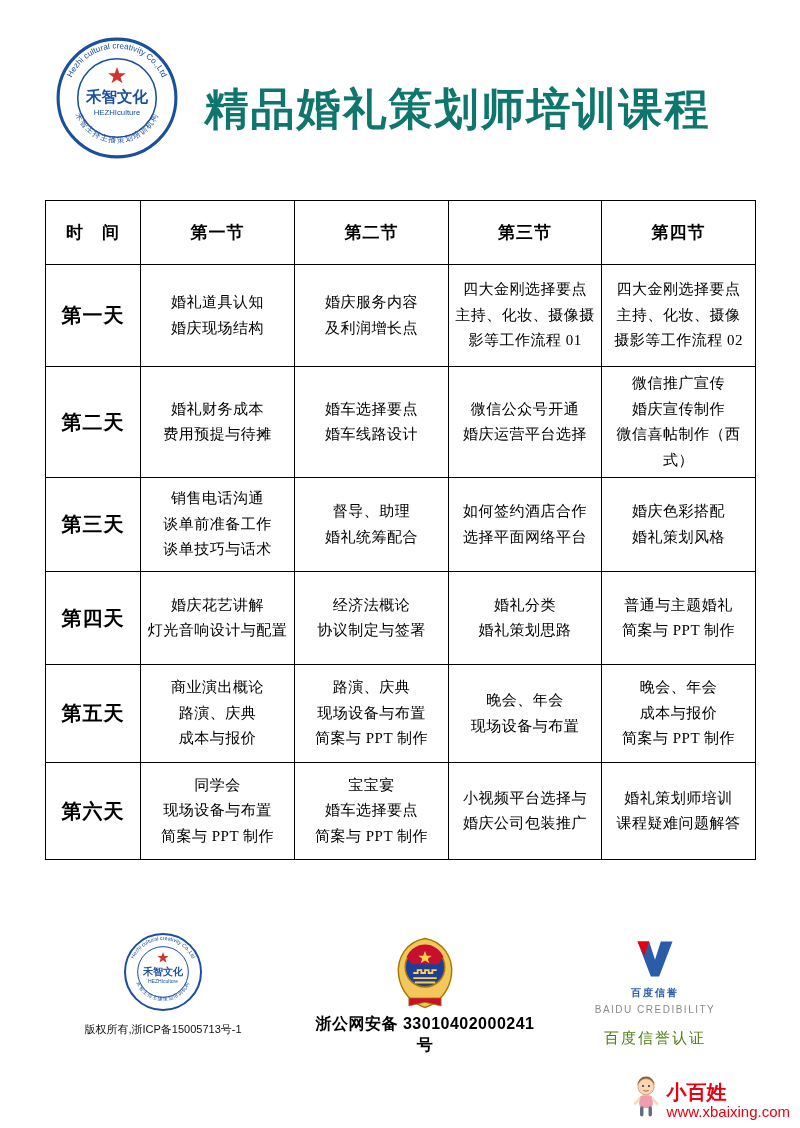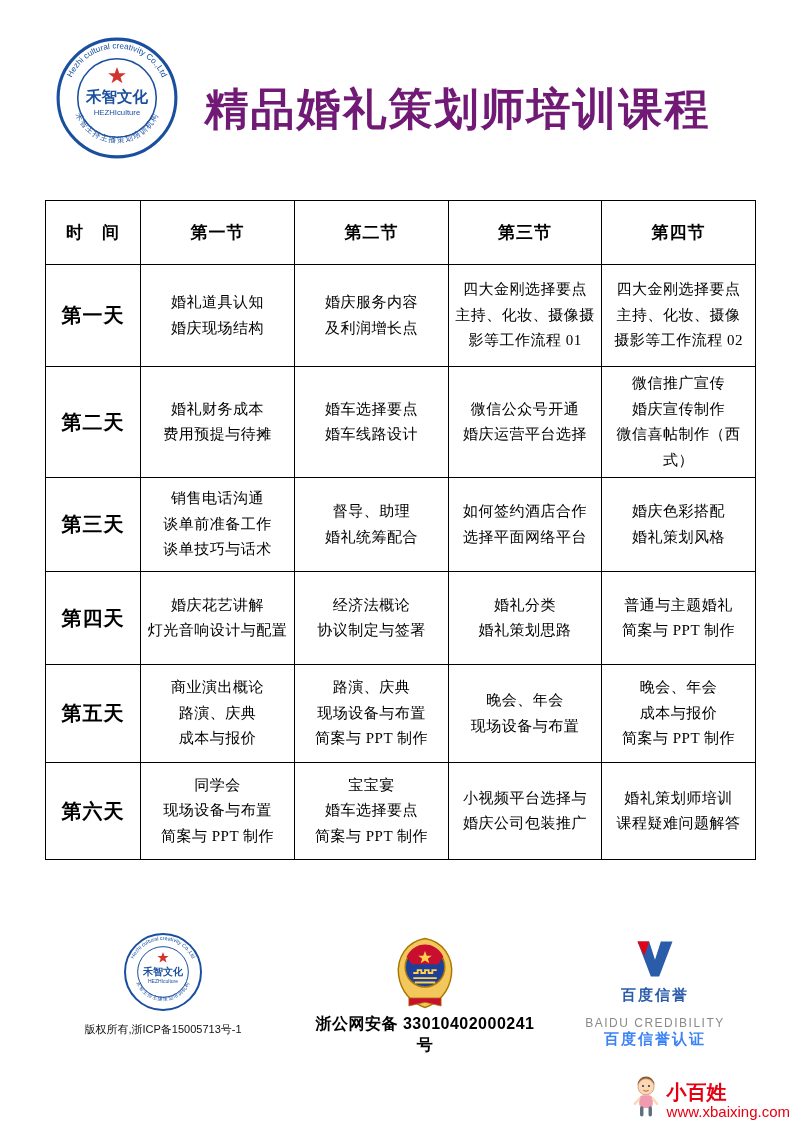--- a/index.html
+++ b/index.html
@@ -25,21 +25,21 @@
   }
   .page-title {
     position: absolute;
     left: 185px;
     top: 80px;
     width: 545px;
     text-align: center;
     font-size: 44px;
     font-weight: bold;
     letter-spacing: 2px;
-    color: #701a75;
+    color: #0f766e;
     font-family: "Liberation Serif", "DejaVu Serif", serif;
   }
 
   
   table.course-table {
     position: absolute;
     left: 45px;
     top: 200px;
     width: 710px;
     border-collapse: collapse;
@@ -105,23 +105,23 @@
     color: #000;
   }
   .footer-right {
     position: absolute;
     left: 580px;
     top: 938px;
     width: 150px;
     text-align: center;
     font-family: "Liberation Sans", "DejaVu Sans", sans-serif;
   }
-  .baidu-name { color: #2a5caa; font-size: 15px; font-weight: bold; margin-top: 2px; letter-spacing: 2px; }
-  .baidu-en { color: #8a8a8a; font-size: 12px; letter-spacing: 1.5px; margin-top: 11px; }
-  .baidu-cert { color: #3b82f6; font-size: 15px; font-weight: bold; margin-top: 0; letter-spacing: 2px; }
+  .baidu-name { color: #2a5caa; font-size: 10px; font-weight: bold; margin-top: 2px; letter-spacing: 2px; }
+  .baidu-en { color: #8a8a8a; font-size: 10px; letter-spacing: 1.5px; margin-top: 4px; }
+  .baidu-cert { color: #4d7c0f; font-size: 15px; font-weight: normal; margin-top: 14px; letter-spacing: 2px; }
 
   
   .watermark {
     position: absolute;
     right: 10px;
     bottom: 8px;
     display: flex;
     align-items: flex-end;
     gap: 4px;
   }

